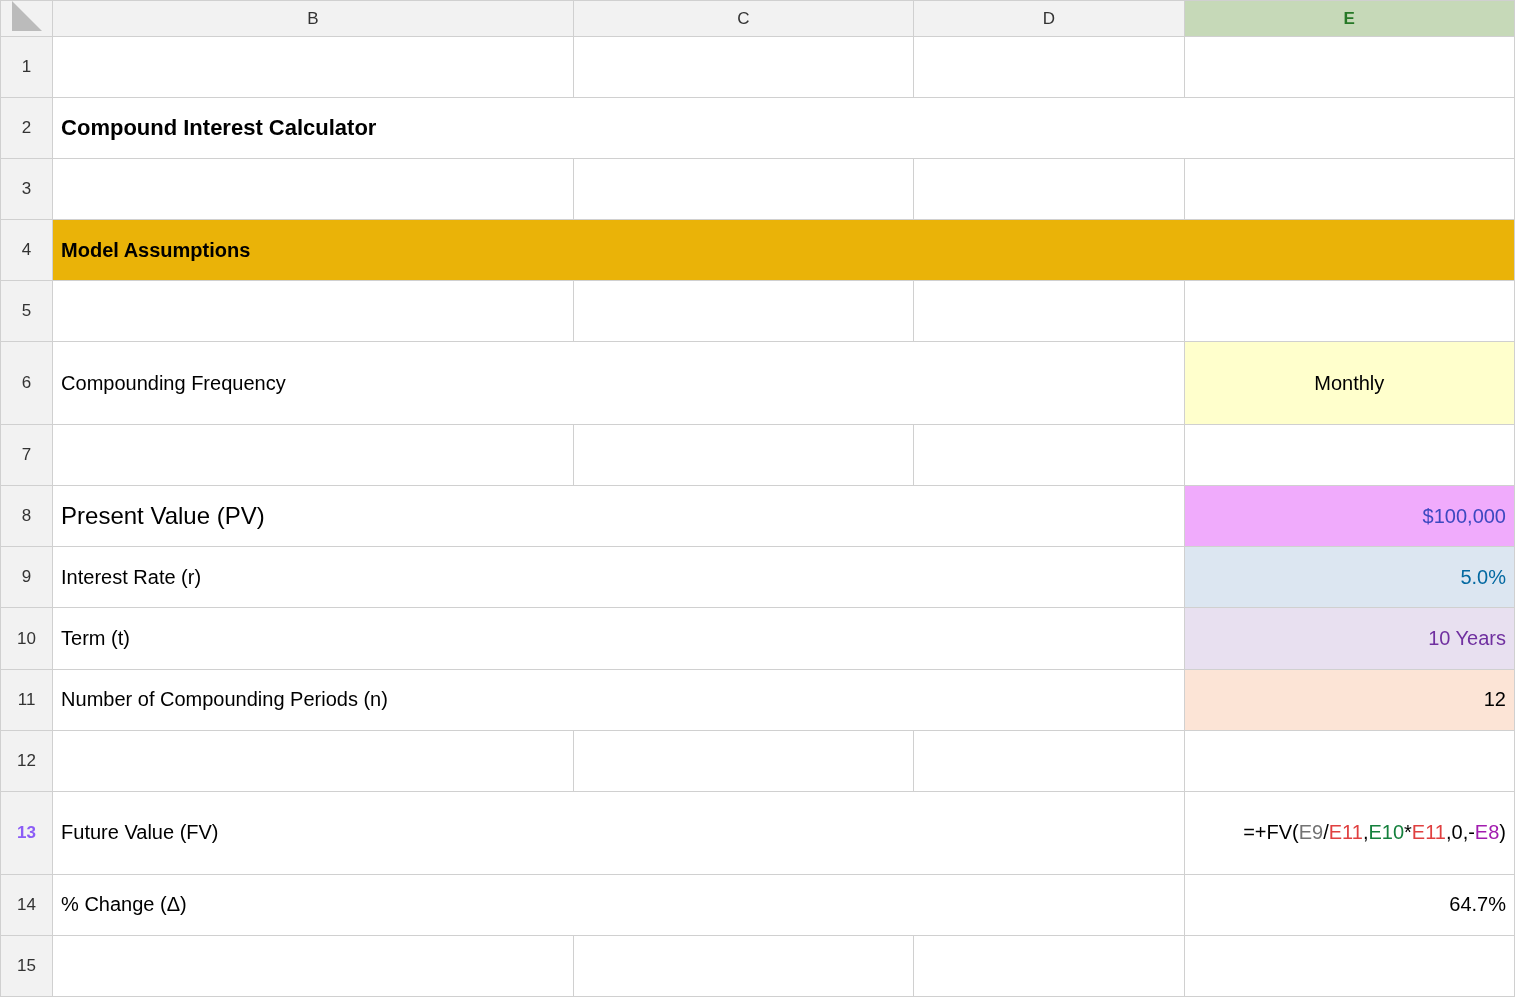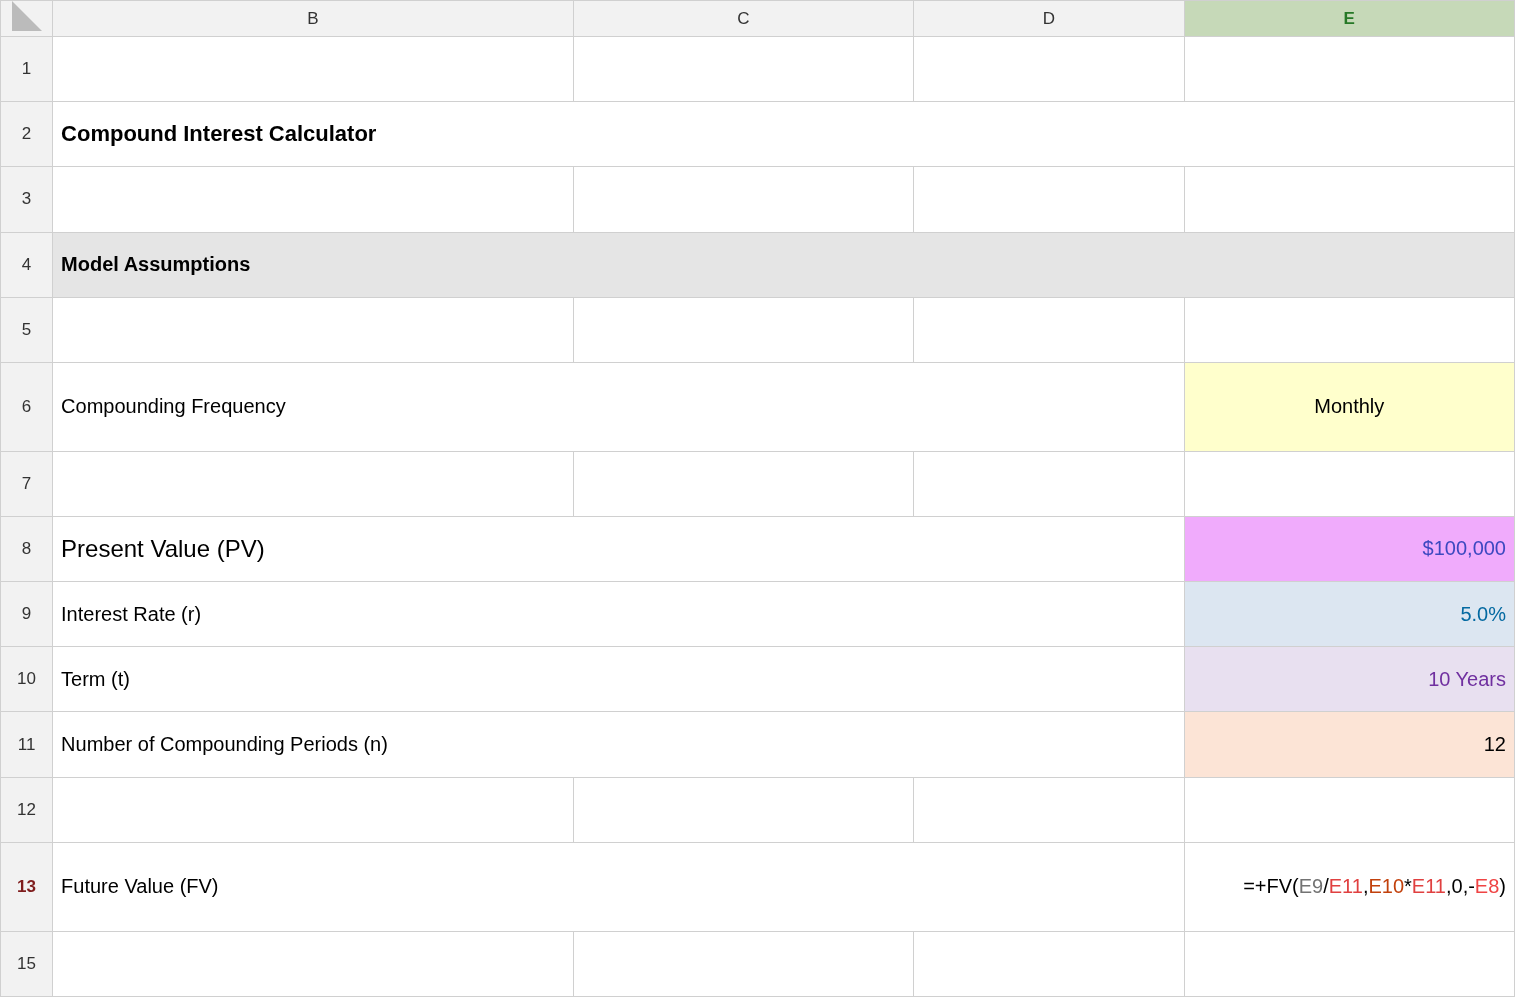--- a/index.html
+++ b/index.html
@@ -68,27 +68,27 @@
       font-weight: bold;
       font-size: 22px;
       border-bottom: 2px solid #555;
       padding-bottom: 4px;
     }
 
     
     .model-assumptions-cell {
       font-weight: bold;
       font-size: 20px;
-      background: #e5e5e5;
+      background: #eab308;
     }
 
     
     .fv-row-num {
       background: #f2f2f2;
-      color: #7f1d1d;
+      color: #8b5cf6;
       font-weight: bold;
       text-align: center;
       font-size: 17px;
       border: 1px solid #d0d0d0;
     }
 
     .fv-label-cell {
       font-weight: bold;
       font-size: 20px;
       border: 2px solid #267826;
@@ -144,22 +144,22 @@
       text-align: right;
       font-size: 20px;
     }
 
     
     .formula-text {
       font-size: 20px;
     }
     .f-blue   { color: #737373; }
     .f-red    { color: #e04040; }
-    .f-purple { color: #c2410c; }
-    .f-green  { color: #ef4444; }
+    .f-purple { color: #15803d; }
+    .f-green  { color: #a21caf; }
 
     
     .empty { background: #fff; }
 
     
     .fv-label-span {
       font-weight: normal;
       font-size: 20px;
     }
   </style>
@@ -275,20 +275,25 @@
     <tr class="row-h-tall">
       <td class="fv-row-num">13</td>
       <td class="fv-label-cell" colspan="3">
         <span class="fv-label-span">Future Value (FV)</span>
       </td>
       <td class="fv-formula-cell">
         <span class="formula-text">=+FV(</span><span class="formula-text f-blue">E9</span><span class="formula-text">/</span><span class="formula-text f-red">E11</span><span class="formula-text">,</span><span class="formula-text f-purple">E10</span><span class="formula-text">*</span><span class="formula-text f-red">E11</span><span class="formula-text">,0,-</span><span class="formula-text f-green">E8</span><span class="formula-text">)</span>
       </td>
     </tr>
 
+    <tr class="row-h-normal">
+      <td class="row-num">14</td>
+      <td colspan="3" style="font-size:20px;">% Change (Δ)</td>
+      <td class="cell-pct-change">64.7%</td>
+    </tr>
 
     <tr class="row-h-normal">
       <td class="row-num">15</td>
       <td class="empty"></td>
       <td class="empty"></td>
       <td class="empty"></td>
       <td class="empty"></td>
     </tr>
   </tbody>
 </table>

